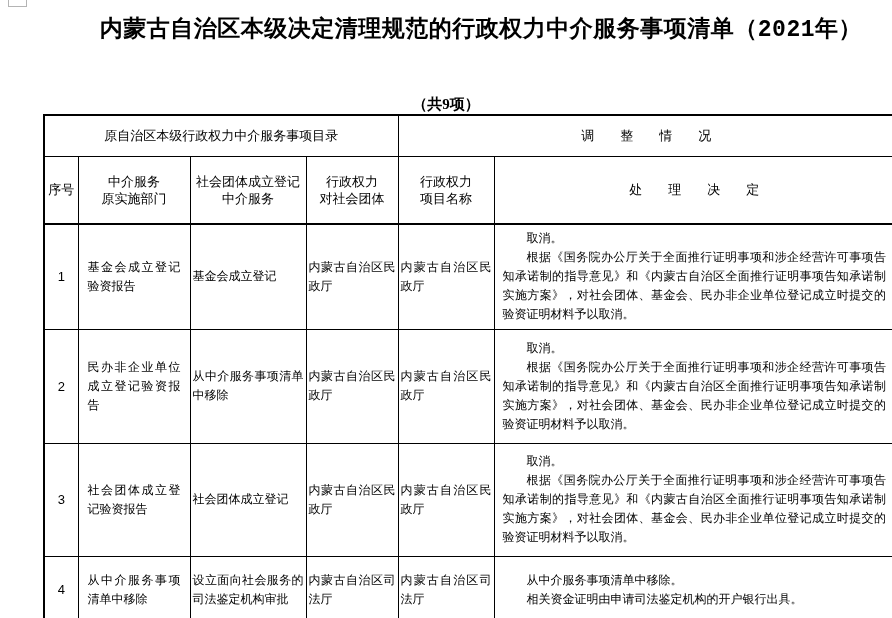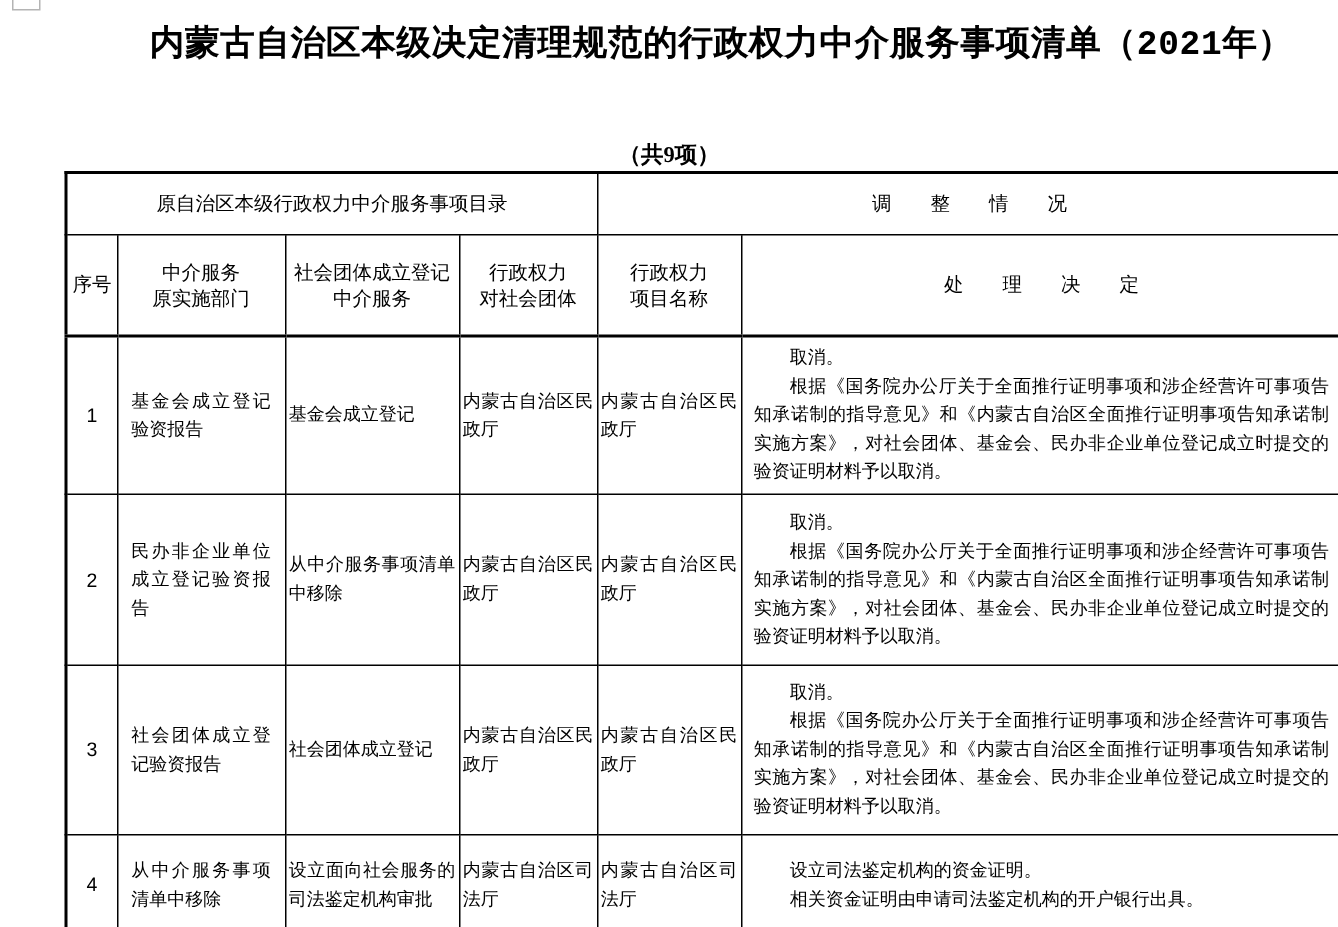--- a/index.html
+++ b/index.html
@@ -187,18 +187,18 @@
         <p>根据《国务院办公厅关于全面推行证明事项和涉企经营许可事项告知承诺制的指导意见》和《内蒙古自治区全面推行证明事项告知承诺制实施方案》，对社会团体、基金会、民办非企业单位登记成立时提交的验资证明材料予以取消。</p>
       </td>
     </tr>
     <tr class="row-4">
       <td class="cell-seq">4</td>
       <td class="cell-service">从中介服务事项清单中移除</td>
       <td class="cell-power">设立面向社会服务的司法鉴定机构审批</td>
       <td class="cell-orig">内蒙古自治区司法厅</td>
       <td class="cell-curr">内蒙古自治区司法厅</td>
       <td class="cell-decision">
-        <p>设立司法鉴定机构的资金证明。</p>
+        <p>从中介服务事项清单中移除。</p>
         <p>相关资金证明由申请司法鉴定机构的开户银行出具。</p>
       </td>
     </tr>
   </tbody>
 </table>
 
 </body></html>

